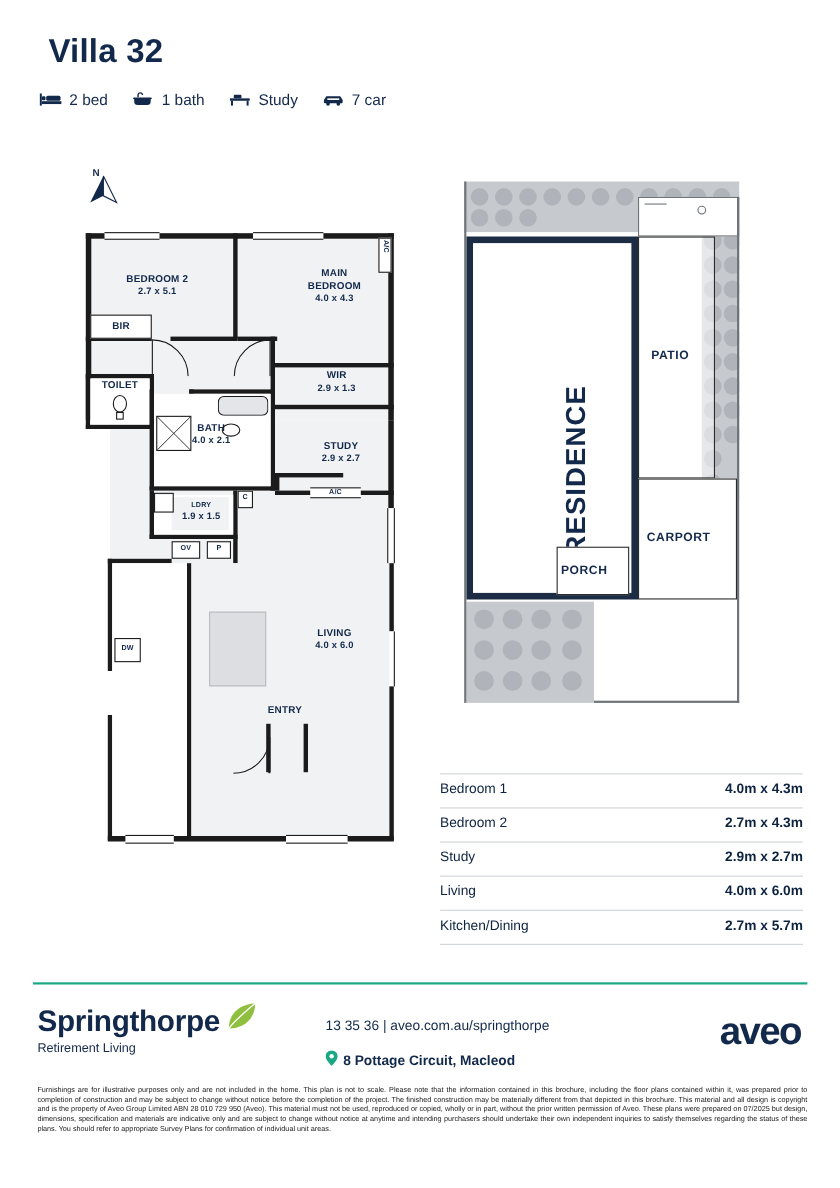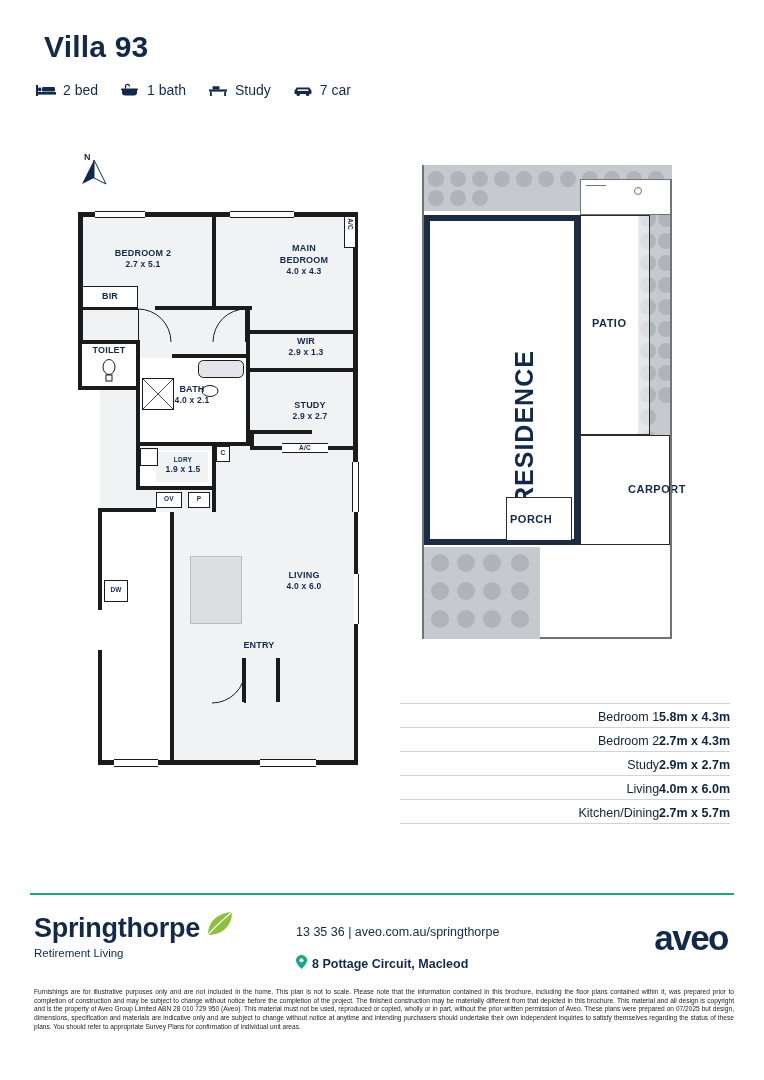--- a/index.html
+++ b/index.html
@@ -91,23 +91,23 @@
   }
 
   
   .dims {
     position: absolute;
     left: 400px; top: 703px;
     width: 330px;
   }
   .dims .row {
     display: flex;
-    justify-content: flex-end;
+    justify-content: space-between;
     font-size: 12.5px;
-    padding: 6px 0 3px 0;
+    padding: 6px 0 10px 0;
     border-bottom: 1px solid #cfd4da;
   }
   .dims .row:first-child { border-top: 1px solid #cfd4da; }
   .dims .row .v { font-weight: bold; }
   .dims .total {
     display: flex;
     justify-content: space-between;
     font-size: 12.5px;
     font-weight: bold;
     padding: 9px 0 0 0;
@@ -160,21 +160,21 @@
     text-align: justify;
   }
 
   .leaf { position: absolute; right: -36px; top: -4px; }
 </style>
 </head>
 <body>
 
 <div class="page">
 
-  <div class="title">Villa 93</div>
+  <div class="title">Villa 32</div>
 
   <div class="features">
     <div class="feature">
       <span class="ficon">
         <svg width="20" height="14" viewBox="0 0 20 14">
           <rect x="0" y="2" width="2" height="11" fill="#13294b"></rect>
           <rect x="2" y="9" width="18" height="2.6" fill="#13294b"></rect>
           <rect x="6" y="4" width="13" height="4.6" rx="1.4" fill="#13294b"></rect>
           <rect x="2" y="4.6" width="3.4" height="3.6" rx="1.3" fill="#13294b"></rect>
         </svg>
@@ -468,34 +468,34 @@
     <div class="residence-text" style="left:100px; top:340px;">RESIDENCE</div>
 
     <div class="site-box" style="left:170px; top:14px; width:92px; height:36px; border:1px solid #6e7479; background:#ffffff;"></div>
     <div class="site-box" style="left:176px; top:20px; width:20px; height:24px; background:#ffffff; border-top:1px solid #6e7479;"></div>
     <div class="site-box" style="left:224px; top:22px; width:8px; height:8px; border-radius:50%; border:1px solid #6e7479;"></div>
 
     <div class="site-box" style="left:170px; top:50px; width:70px; height:220px; border:1px solid #2b2b2b; background:rgba(255,255,255,0.55);"></div>
     <div class="site-label" style="left:182px; top:152px;">PATIO</div>
 
     <div class="site-box" style="left:170px; top:270px; width:90px; height:110px; border:1px solid #2b2b2b; background:#ffffff;"></div>
-    <div class="site-label" style="left:178px; top:318px;margin-left:40px;">CARPORT</div>
+    <div class="site-label" style="left:178px; top:318px;">CARPORT</div>
 
     <div class="site-box" style="left:96px; top:332px; width:66px; height:44px; border:1px solid #2b2b2b; background:#ffffff;"></div>
     <div class="site-label" style="left:100px; top:348px; font-size:11px;">PORCH</div>
 
     <div class="site-box" style="left:130px; top:472px; width:132px; height:2px; background:#6e7479;"></div>
     <div class="site-box" style="left:260px; top:14px; width:2px; height:460px; background:#6e7479;"></div>
     <div class="site-box" style="left:12px; top:0px; width:2px; height:474px; background:#6e7479;"></div>
   </div>
 
   <div class="dims">
     <div class="row">
       <span>Bedroom 1</span>
-      <span class="v">5.8m x 4.3m</span>
+      <span class="v">4.0m x 4.3m</span>
     </div>
     <div class="row">
       <span>Bedroom 2</span>
       <span class="v">2.7m x 4.3m</span>
     </div>
     <div class="row">
       <span>Study</span>
       <span class="v">2.9m x 2.7m</span>
     </div>
     <div class="row">

